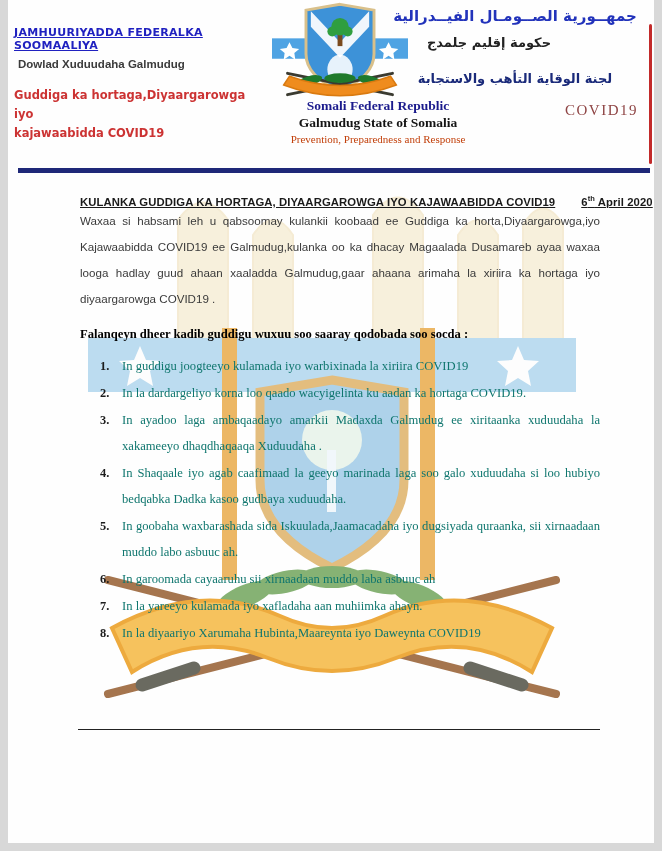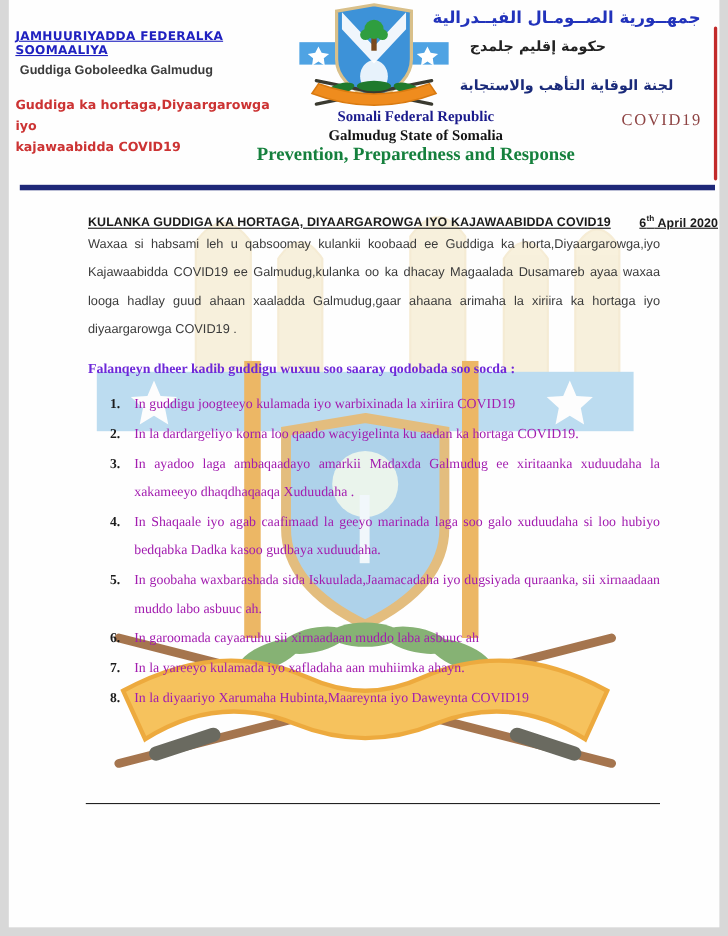--- a/index.html
+++ b/index.html
@@ -25,21 +25,21 @@
     margin-top:16px;font-size:11.5px;font-weight:bold;color:#cc3333;
     line-height:19px;font-family:"DejaVu Sans",sans-serif;
   }
   .emblem{position:absolute;left:264px;top:0px;width:136px;height:100px;}
   .hdr-center{
     position:absolute;left:185px;top:97px;width:370px;text-align:center;
     font-family:"Liberation Serif",serif;line-height:17px;
   }
   .hc-republic{font-size:13.5px;font-weight:bold;color:#1a1a8c;text-align:center;}
   .hc-state{font-size:13.5px;font-weight:bold;color:#141414;}
-  .hc-red{font-size:17px;font-weight:bold;color:#15803d;}
+  .hc-red{font-size:11px;font-weight:normal;color:#c2410c;}
   .hdr-right{
     position:absolute;right:14px;top:4px;width:250px;text-align:center;
     font-family:"DejaVu Sans",sans-serif;
   }
   .ar1{font-size:15px;font-weight:bold;color:#2233bb;line-height:24px;}
   .ar2{font-size:13px;font-weight:bold;color:#222;line-height:22px;margin-top:4px;margin-right:52px;}
   .ar3{font-size:13px;font-weight:bold;color:#1a2a7a;line-height:22px;margin-top:14px;}
   .covid-tag{
     position:absolute;right:16px;top:102px;
     font-family:"Liberation Serif",serif;font-size:15px;color:#8e4444;
@@ -57,26 +57,26 @@
     text-decoration:underline;letter-spacing:.1px;white-space:nowrap;
   }
   .doc-title .date{margin-left:26px;}
   .doc-title sup{font-size:7.5px;}
   .para{
     font-size:11.6px;color:#3a3a3a;line-height:26px;
     text-align:justify;
   }
   .list-intro{
     margin-top:15px;font-family:"Liberation Serif",serif;
-    font-size:12.6px;font-weight:bold;color:#6d28d9;
+    font-size:12.6px;font-weight:bold;color:#000000;
   }
   .list{margin-top:11px;font-family:"Liberation Serif",serif;}
   .li{display:flex;margin-bottom:1px;}
   .li .num{width:22px;margin-left:20px;font-weight:bold;font-size:12.4px;line-height:26px;color:#1c1c1c;flex:none;}
-  .li .txt{flex:1;font-size:12.6px;line-height:26px;color:#a21caf;text-align:justify;}
+  .li .txt{flex:1;font-size:12.6px;line-height:26px;color:#0f766e;text-align:justify;}
   .closing{
     margin-top:70px;text-align:center;font-family:"Liberation Serif",serif;
     font-size:12.6px;color:#222;letter-spacing:1px;
   }
   .sig-line{margin-top:83px;width:522px;border-top:1.6px solid #222;margin-left:-2px;}
 </style>
 </head>
 <body>
 
 <div class="page">
@@ -113,21 +113,21 @@
     </g>
     <g stroke="#6a6a60" stroke-width="13" stroke-linecap="round">
       <line x1="400" y1="340" x2="452" y2="357"></line>
       <line x1="72" y1="357" x2="124" y2="340"></line>
     </g>
     <path d="M42,300 Q130,252 210,288 Q262,312 314,288 Q394,252 482,300 L462,344 Q396,302 326,330 Q262,356 198,330 Q128,302 62,344 Z" fill="#f6c25d" stroke="#edaa3e" stroke-width="4"></path>
   </svg>
 
   <div class="hdr-left">
     <div class="country-line">JAMHUURIYADDA FEDERALKA SOOMAALIYA</div>
-    <div class="state-line">Guddiga Goboleedka Galmudug</div>
+    <div class="state-line">Dowlad Xuduudaha Galmudug</div>
     <div class="committee-so">
       <div>Guddiga ka hortaga,Diyaargarowga iyo</div>
       <div>kajawaabidda COVID19</div>
     </div>
   </div>
 
   <svg class="emblem" viewBox="0 0 140 100" aria-hidden="true">
     <rect x="0" y="38" width="42" height="21" fill="#4fa3e3"></rect>
     <rect x="98" y="38" width="42" height="21" fill="#4fa3e3"></rect>
     <path d="M18,42 l3,6 7,1 -5,4 1,7 -6,-4 -6,4 1,-7 -5,-4 7,-1 Z" fill="#fff"></path>

